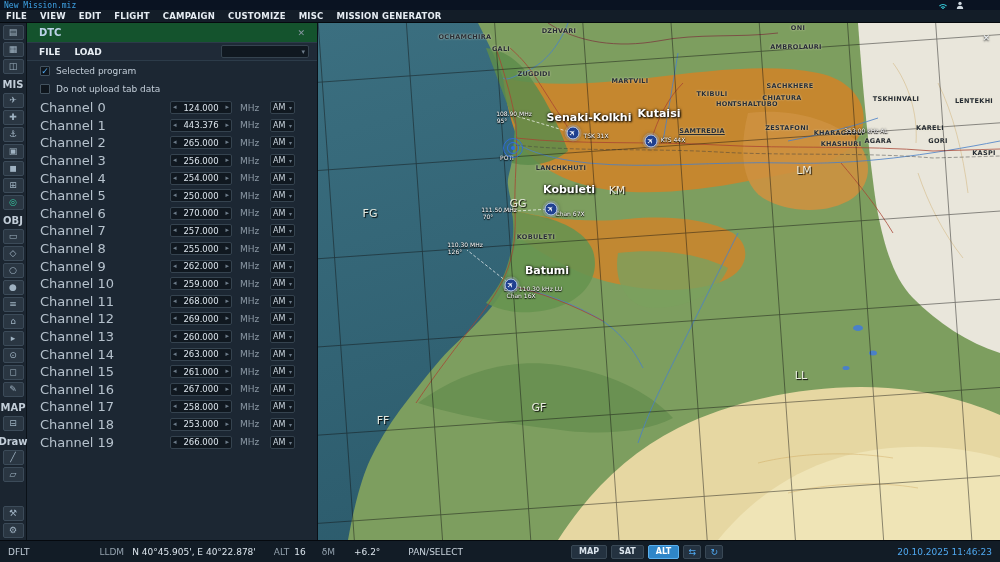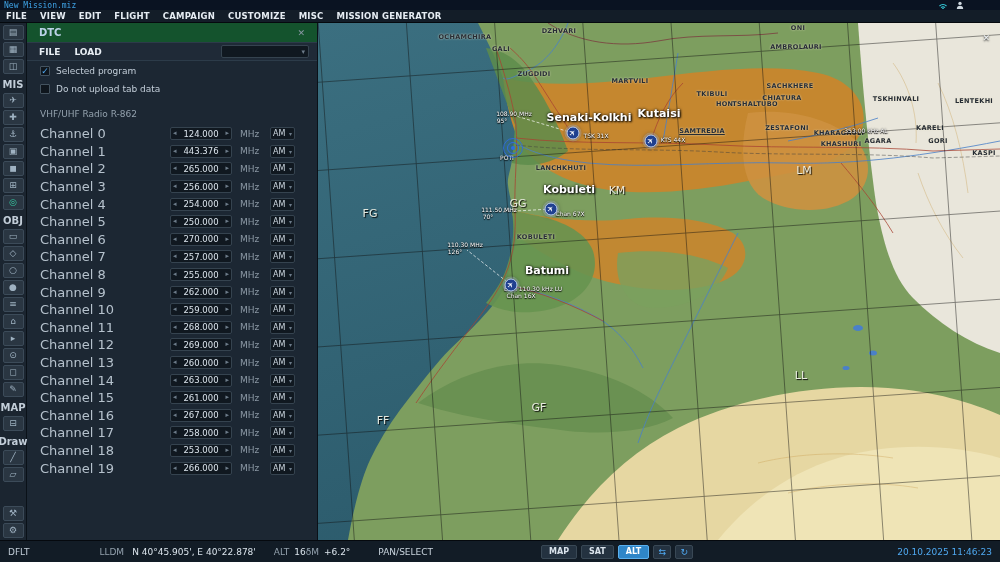--- a/index.html
+++ b/index.html
@@ -65,21 +65,21 @@
   .beacon .r2{position:absolute;inset:4px;border:1.5px solid #2e6ee0;border-radius:50%}
   .beacon .r3{position:absolute;inset:8px;background:#2e6ee0;border-radius:50%}
   .map-x{position:absolute;right:10px;top:10px;color:#eef2f6;font-size:9px;text-shadow:0 1px 2px #000;cursor:default}
 
   
   .statusbar{height:22px;background:#121c26;border-top:1px solid #05090e;display:flex;align-items:center;padding:8px 8px;font-size:9px;color:#93a1ad}
   .sb-val{color:#dbe4ec}
   .sb-mode{color:#c2cdd8}
   .sb-coords{margin-left:70px;display:flex;gap:8px}
   .sb-alt{margin-left:18px;display:flex;gap:5px}
-  .sb-mag{display:flex;gap:5px}
+  .sb-mag{margin-left:16px;display:flex;gap:19px}
   .sb-pan{margin-left:28px;color:#c9d4dd}
   .sb-layers{margin-left:108px;display:flex;gap:4px;align-items:center}
   .layer-btn{height:14px;padding:0 7px;display:flex;align-items:center;background:#243240;border:1px solid #394855;border-radius:2px;color:#dbe4ec;font-size:8px;font-weight:bold;cursor:default}
   .layer-btn.active{background:#2f86c8;border-color:#5ab0ee;color:#fff}
   .sb-icon{height:14px;min-width:18px;margin-left:4px;display:flex;align-items:center;justify-content:center;background:#243240;border:1px solid #394855;border-radius:2px;color:#4fa8f0;font-size:9px;cursor:default}
   .sb-time{margin-left:auto;color:#4fa8f0}
 </style>
 </head>
 <body>
 
@@ -162,21 +162,20 @@
           </div>
       </div>
       <div class="chk" data-name="selected-program-checkbox">
         <span class="box" data-name="checkbox-checked-icon">✓</span>
         <span data-name="selected-program-label">Selected program</span>
       </div>
       <div class="chk" data-name="do-not-upload-checkbox">
         <span class="box" data-name="checkbox-unchecked-icon"></span>
         <span data-name="do-not-upload-label">Do not upload tab data</span>
       </div>
-      <div class="radio-title" data-name="radio-section-title">VHF/UHF Radio R-862</div>
       <div class="channels" id="channels" data-name="channel-list">
           <div class="ch-row" data-name="channel-row-0">
             <span class="ch-label" data-name="channel-label">Channel 0</span>
             <div class="spin" data-name="channel-0-frequency-input">
               <span class="arr" data-name="spinner-left-icon">◂</span>
               <span class="val" data-name="frequency-value">124.000</span>
               <span class="arr" data-name="spinner-right-icon">▸</span>
             </div>
             <span class="mhz" data-name="frequency-unit">MHz</span>
             <div class="mod" data-name="channel-0-modulation-select">

